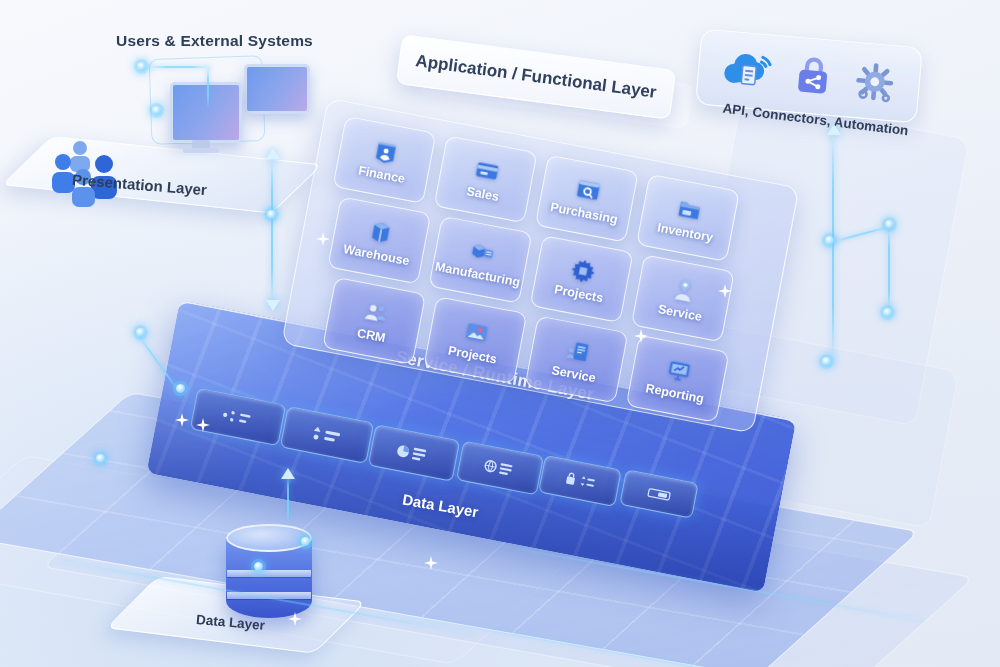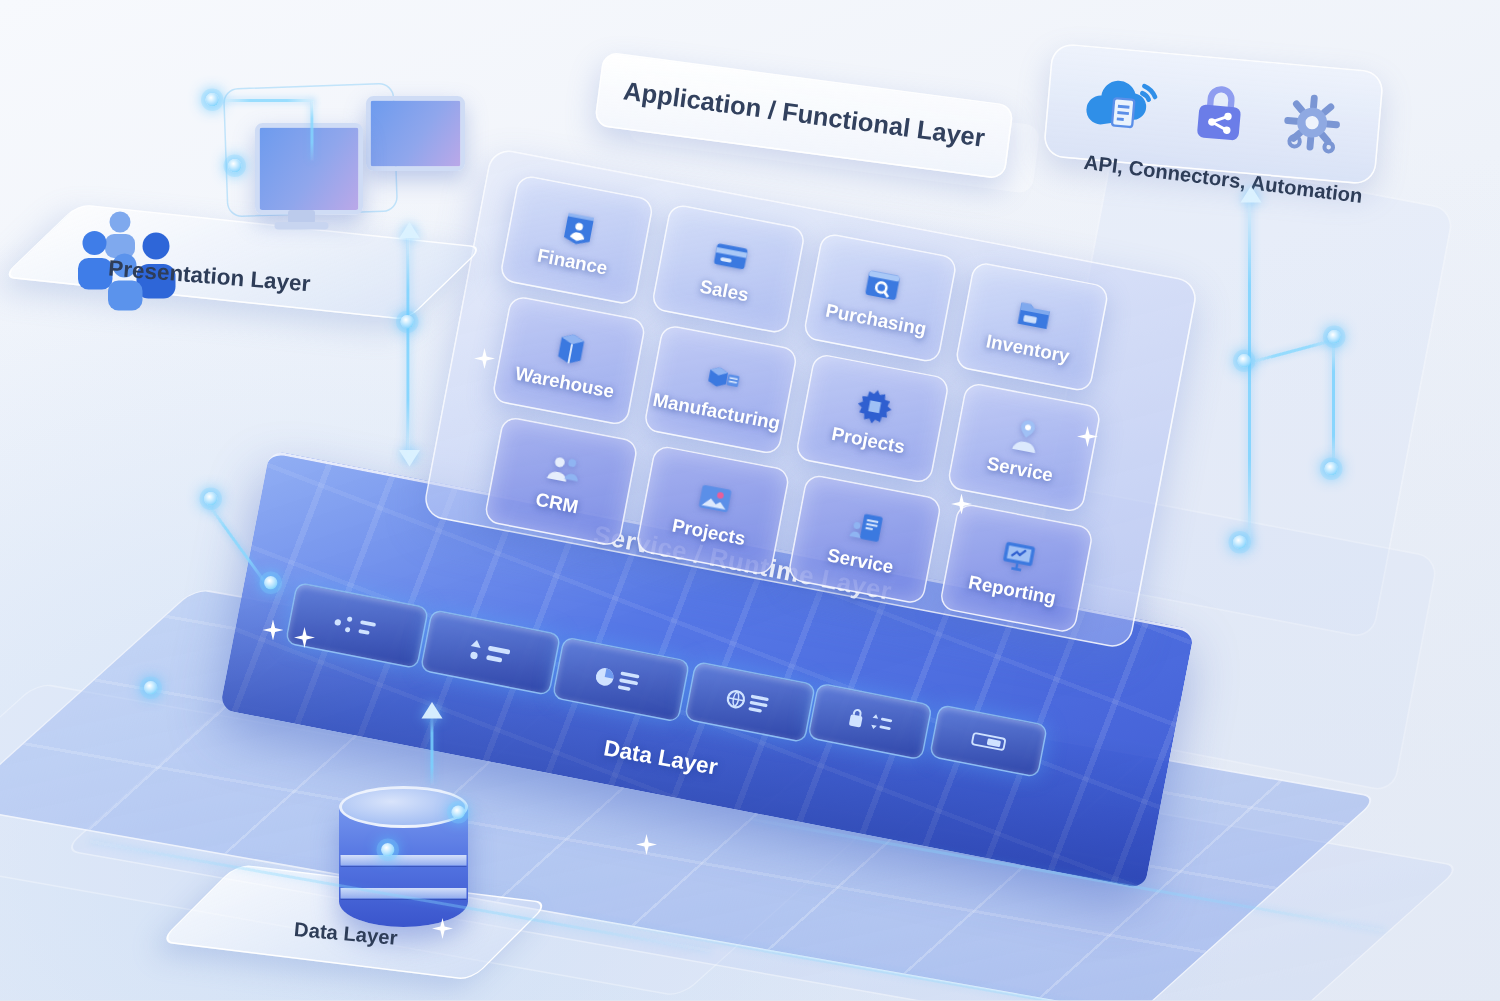--- a/index.html
+++ b/index.html
@@ -150,20 +150,21 @@
 <div class="scene">
 
   <div class="slab slab-echo-right"></div>
   <div class="slab slab-echo-right2"></div>
   <div class="slab slab-data3"></div>
   <div class="slab slab-data2"></div>
   <div class="slab slab-data"></div>
   <div class="slab slab-service"></div>
   <div class="slab slab-app"></div>
 
+  <div class="abs users-heading lbl lbl-dark">Users &amp; External Systems</div>
   <div class="abs wire-box"></div>
   <div class="slab presentation-platform"></div>
   <div class="abs people"><svg viewBox="0 0 108 74">
         <g fill="#7fa9ee">
           <circle cx="32" cy="12" r="7"></circle>
           <rect x="22" y="20" width="20" height="16" rx="6"></rect>
         </g>
         <g fill="#3f7de8">
           <circle cx="15" cy="26" r="8"></circle>
           <rect x="4" y="36" width="23" height="21" rx="7"></rect>

